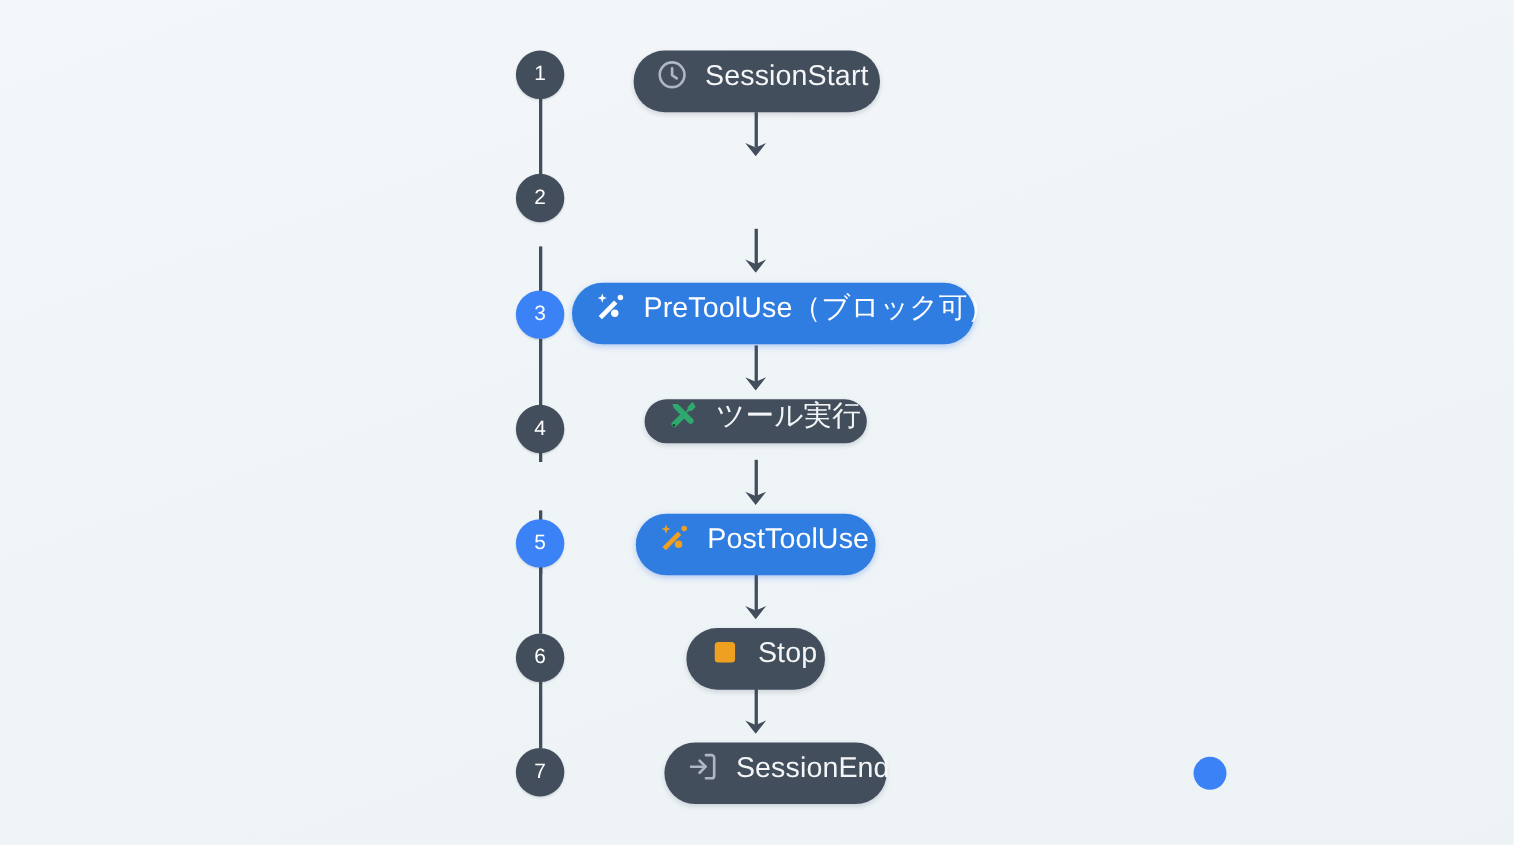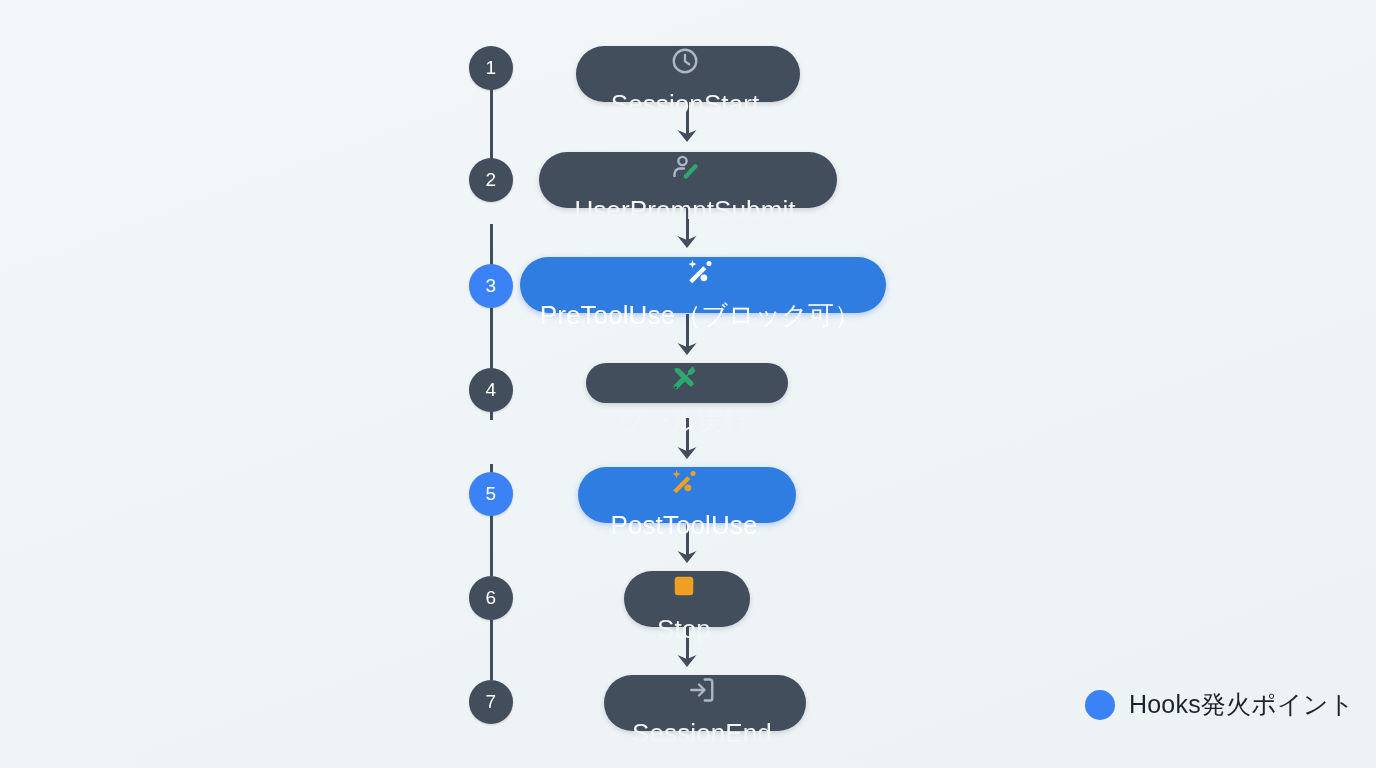--- a/index.html
+++ b/index.html
@@ -70,21 +70,20 @@
     display: flex;
     align-items: center;
     box-sizing: border-box;
     border-radius: 999px;
     background: #434e5c;
     color: #f3f5f7;
     padding: 0 26px 12px 20px;
     gap: 15px;
     white-space: nowrap;
     box-shadow: 0 2px 5px rgba(30, 41, 59, 0.17);
-    flex-direction: column;
   }
   .node.is-hook {
     background: #2f7de1;
     color: #ffffff;
     box-shadow: 0 2px 6px rgba(37, 99, 235, 0.30);
   }
   .node-label {
     font-size: 26px;
     line-height: 1;
     letter-spacing: 0.1px;
@@ -237,30 +236,20 @@
   <div class="node" style="left:576px;top:46px;width:224px;height:56px;">
     <span class="icon">
       <svg viewBox="0 0 24 24" fill="none" stroke="#aeb8c4" stroke-width="1.9" stroke-linecap="round" stroke-linejoin="round">
         <circle cx="12" cy="12" r="9"></circle>
         <path d="M12 7.2 V12.3 L15.4 14.6"></path>
       </svg>
     </span>
     <span class="node-label">SessionStart</span>
   </div>
 
-  <div class="node" style="left:539px;top:152px;width:298px;height:56px;">
-    <span class="icon">
-      <svg viewBox="0 0 24 24" fill="none" stroke-linecap="round" stroke-linejoin="round">
-        <circle cx="10" cy="7.2" r="3.3" stroke="#aeb8c4" stroke-width="1.9"></circle>
-        <path d="M3.6 19.2 v-1.6 a4.4 4.4 0 0 1 4.4-4.4 h3.1" stroke="#aeb8c4" stroke-width="1.9"></path>
-        <path d="M12.6 19.6 L20.4 11.4" stroke="#2fa86f" stroke-width="3.4"></path>
-      </svg>
-    </span>
-    <span class="node-label">UserPromptSubmit</span>
-  </div>
 
   <div class="node is-hook" style="left:520px;top:257px;width:366px;height:56px;">
     <span class="icon">
       <svg viewBox="0 0 24 24" fill="none">
         <path d="M3.4 20.8 L14.6 9.6 L17.0 12.0 L5.8 23.2 Z" transform="translate(0,-2.2)" fill="#ffffff"></path>
         <circle cx="19.2" cy="5.2" r="2.0" fill="#ffffff"></circle>
         <circle cx="15.1" cy="16.6" r="2.7" fill="#ffffff"></circle>
         <path d="M6.0 2.3 L6.9 4.7 L9.3 5.6 L6.9 6.5 L6.0 8.9 L5.1 6.5 L2.7 5.6 L5.1 4.7 Z" fill="#ffffff"></path>
       </svg>
     </span>
@@ -305,16 +294,15 @@
         <path d="M14.2 3.6 h4.1 a1.9 1.9 0 0 1 1.9 1.9 v13 a1.9 1.9 0 0 1-1.9 1.9 h-4.1"></path>
         <path d="M3.4 12 h10.2"></path>
         <path d="M9.6 7.6 L14.0 12 L9.6 16.4"></path>
       </svg>
     </span>
     <span class="node-label">SessionEnd</span>
   </div>
 
   <div class="legend">
     <span class="legend-swatch"></span>
-    <span class="legend-label">Hooks発火ポイント</span>
   </div>
 
 </div>
 
 </body></html>

